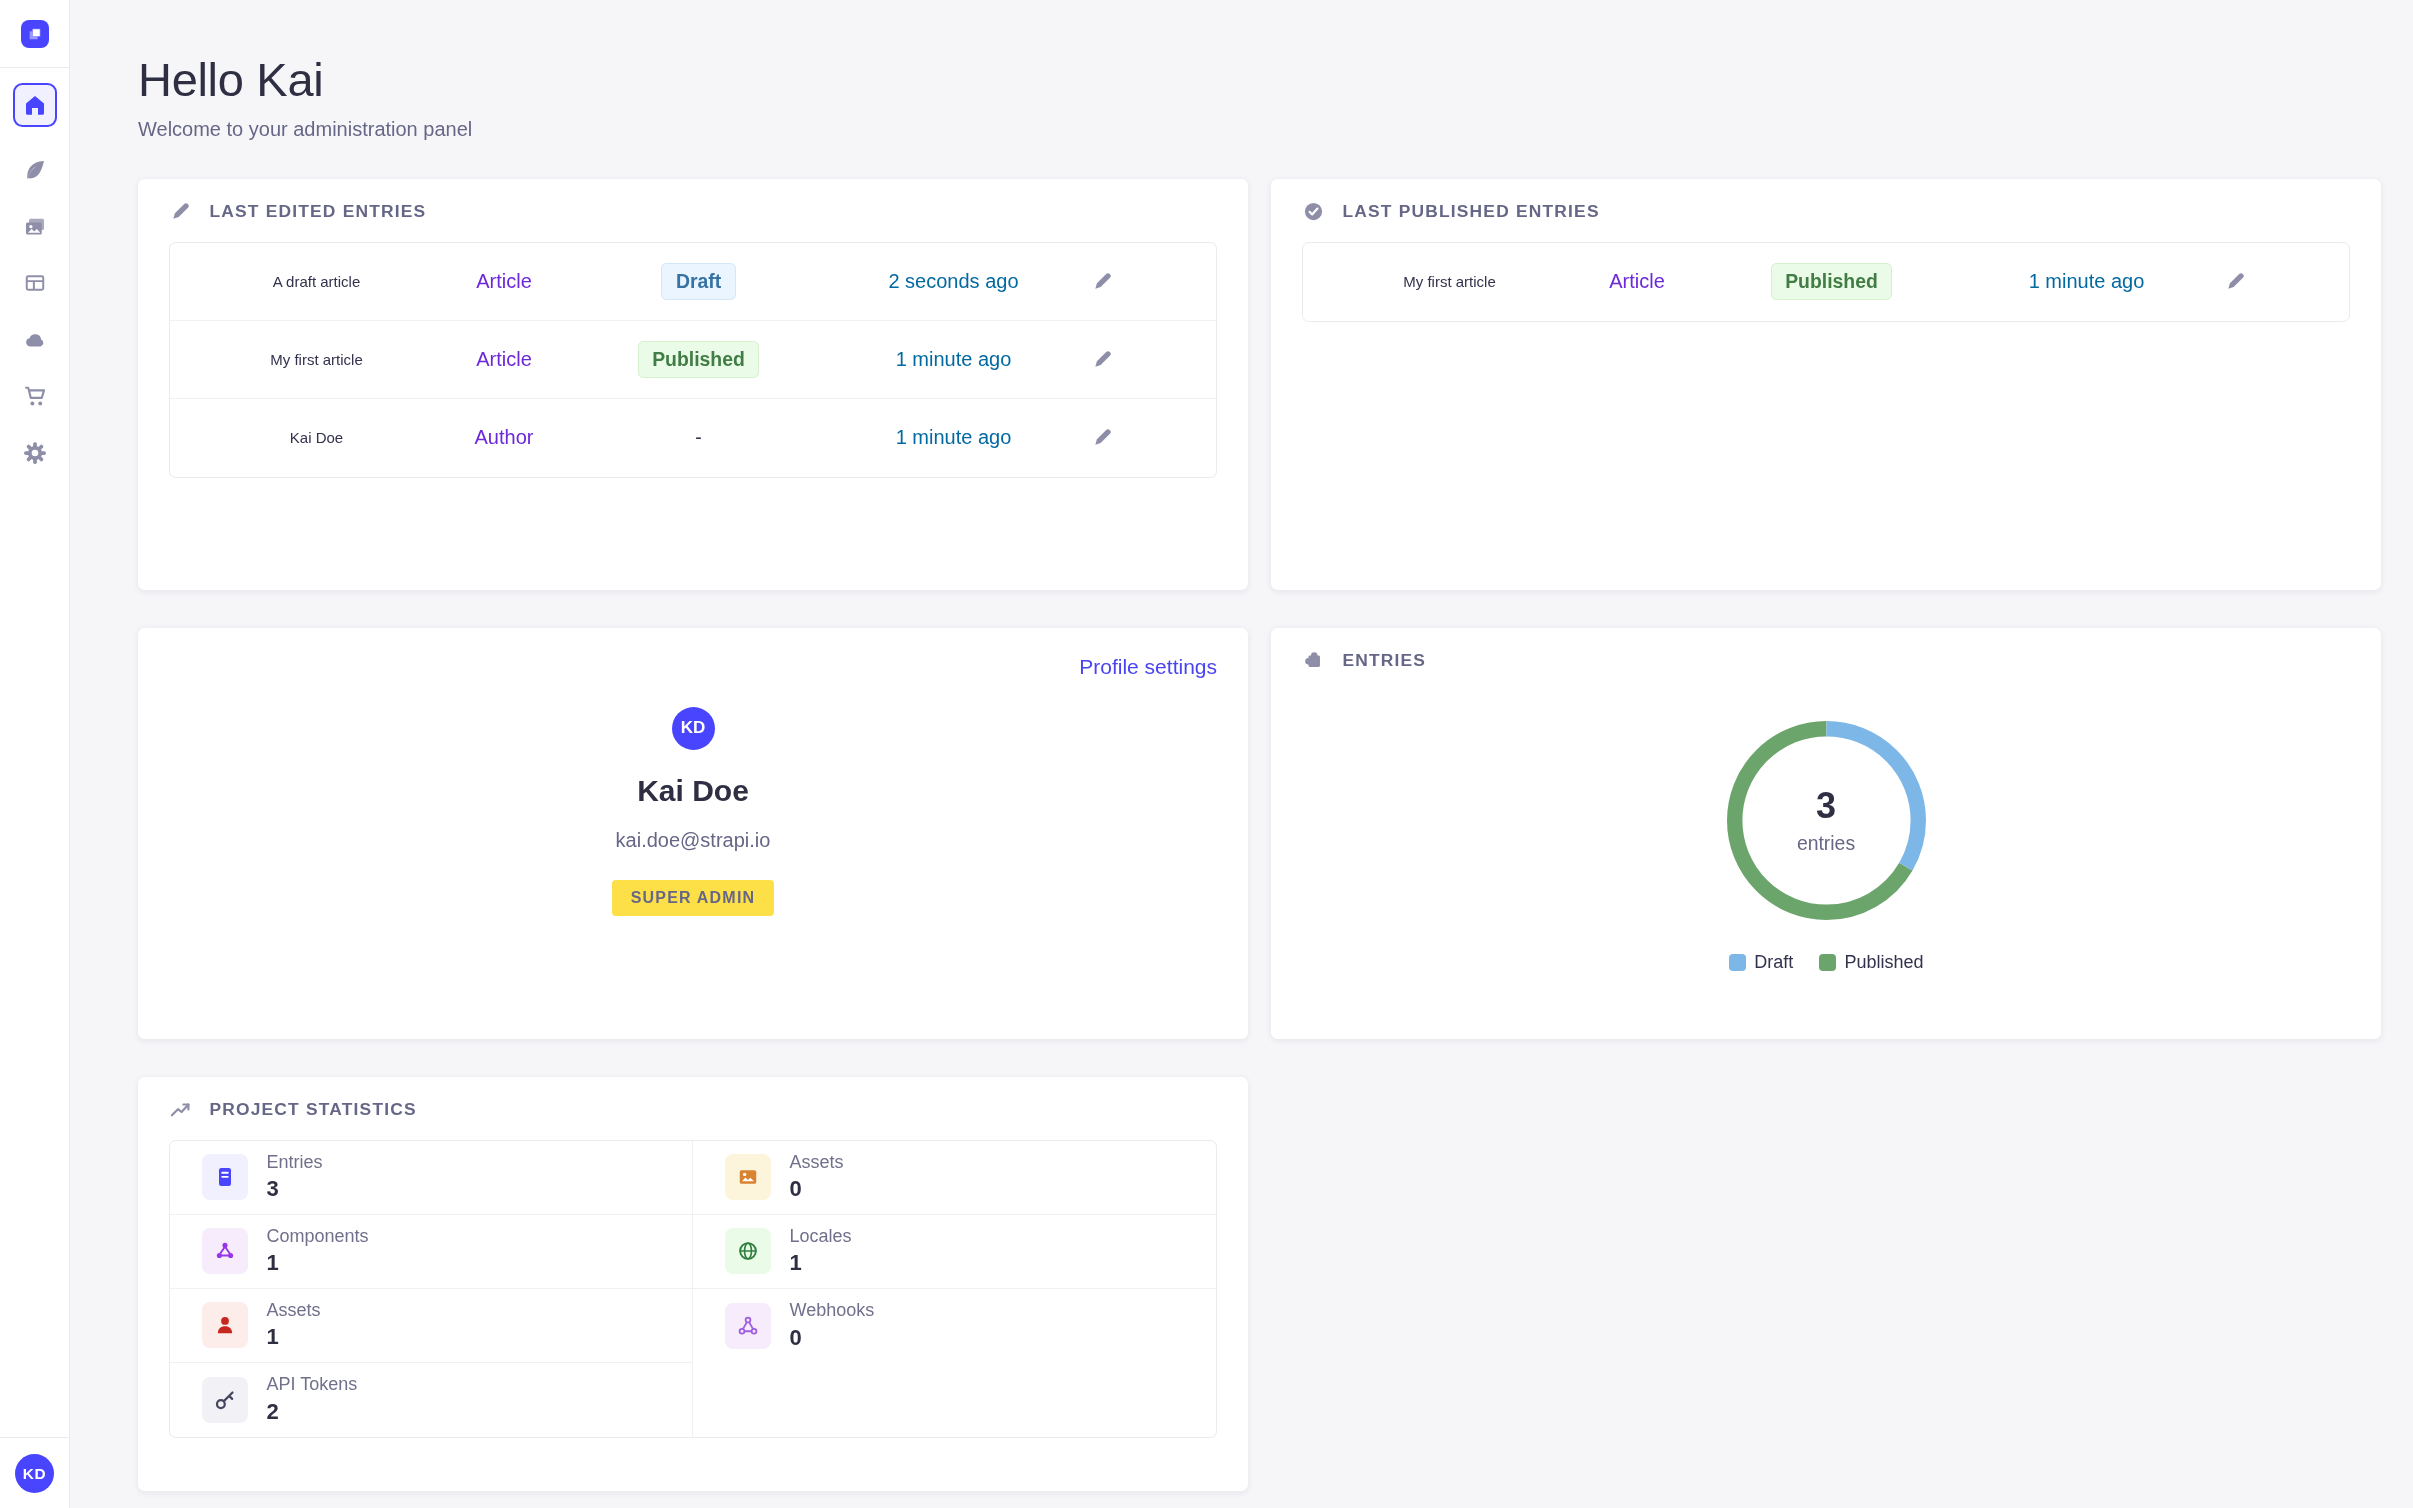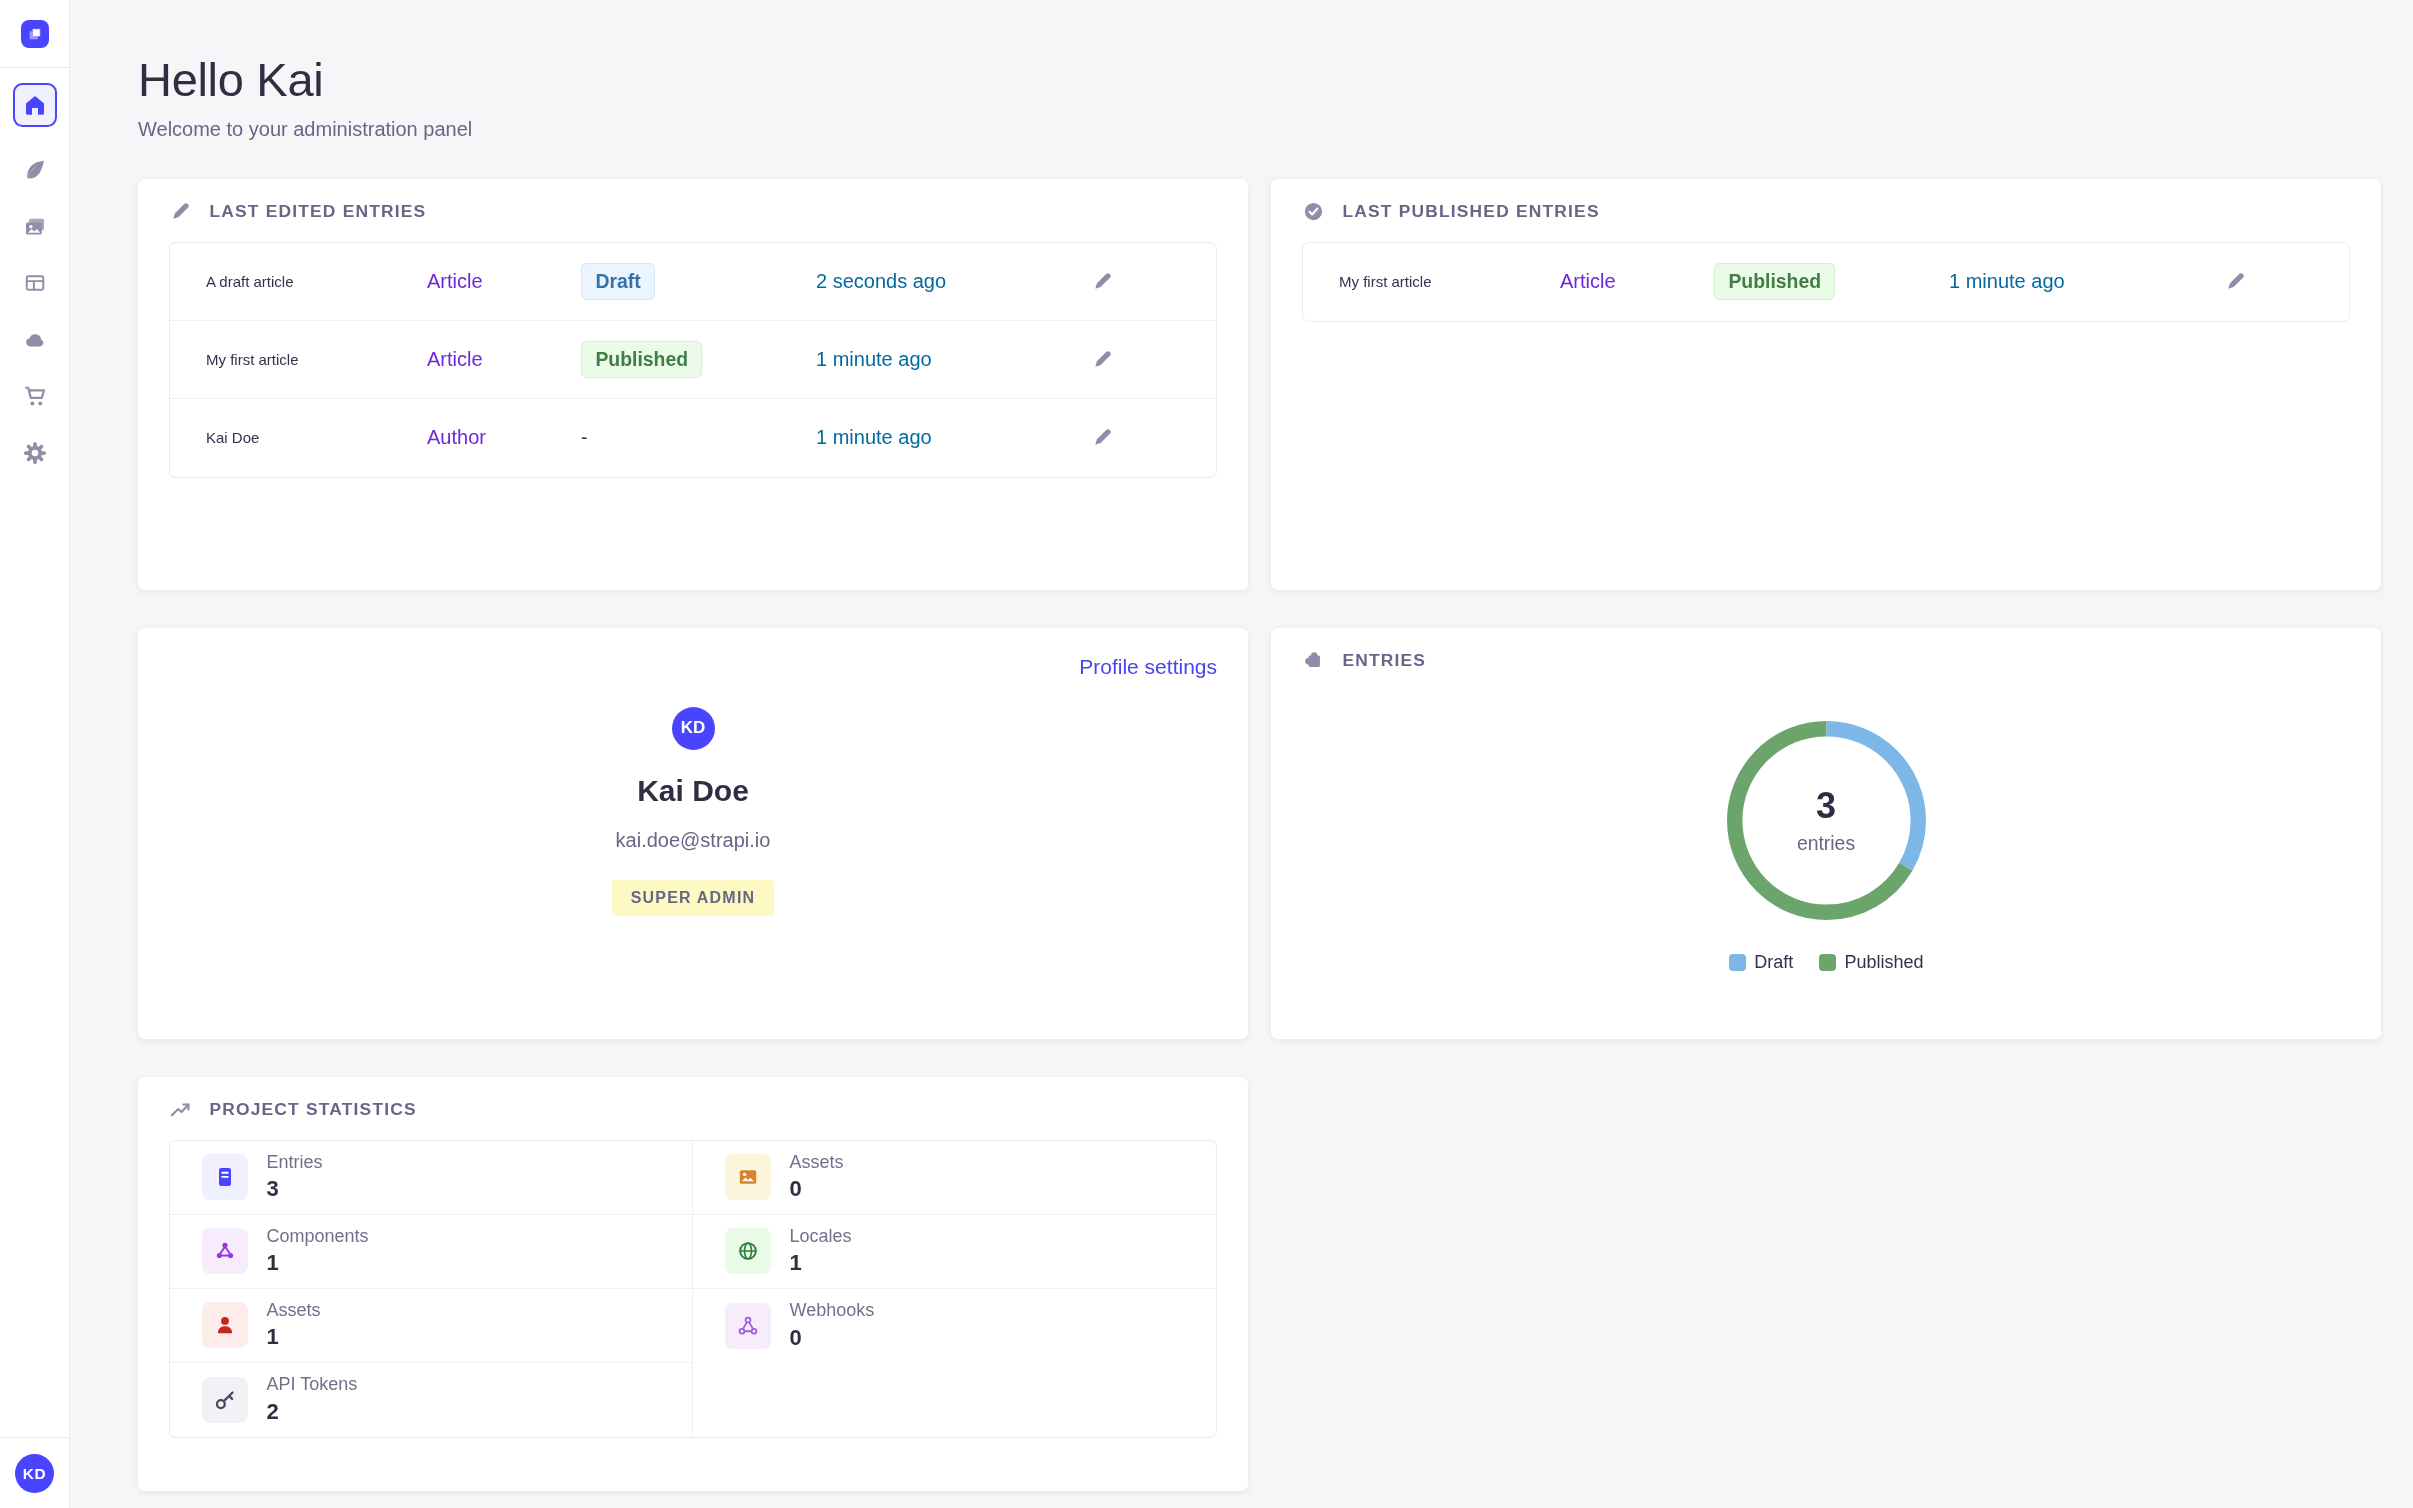--- a/index.html
+++ b/index.html
@@ -25,21 +25,21 @@
     font-size:15.4px; font-weight:700; display:flex; align-items:center; justify-content:center;
     letter-spacing:0.7px; cursor:pointer; }
 
   
   .main { margin-left:71px; padding:52px 32px 0 67px; }
   h1 { font-size:47px; font-weight:400; color:#2f2f44; letter-spacing:-0.3px; }
   .subtitle { margin-top:10.7px; font-size:20px; color:#666687; }
 
   .grid { margin-top:38px; display:grid; grid-template-columns:1110px 1110px; column-gap:23px; row-gap:38px; }
   .card { background:#fff; border-radius:6.7px; box-shadow:0 1.3px 6.7px rgba(33,33,82,0.08); padding:0 31px; position:relative; }
-  .h613 { height:411px; } .h618 { height:414px; }
+  .h613 { height:411px;text-align:center; } .h618 { height:414px; }
   .card-header { display:flex; align-items:center; gap:17.4px; padding-top:21.5px; height:44px; }
   .card-header .hicon { color:#8e8ea9; width:23px; height:23px; }
   .card-title { font-size:17.4px; font-weight:700; letter-spacing:1.2px; color:#666687; text-transform:uppercase; }
   .card-link { position:absolute; right:31px; top:27px; font-size:21px; color:#4a43f0; text-decoration:none; cursor:pointer; }
 
   
   .table-box { margin-top:19px; border:1.3px solid #eaeaef; border-radius:6.7px; overflow:hidden; background:#fff; }
   .trow { display:grid; grid-template-columns:221px 154px 235px 275px 1fr; align-items:center;
     height:78px; padding-left:36px; border-bottom:1.3px solid #f0f0f3; cursor:pointer; }
   .trow:last-child { border-bottom:none; }
@@ -51,21 +51,21 @@
   .badge-published { background:#eafbe7; color:#417d45; border:1.3px solid #d4f0cc; }
   .badge-none { background:transparent; color:#32324d; padding:0; font-weight:400; border:none; }
   .edit-btn { width:27px; height:27px; color:#8e8ea9; cursor:pointer; background:none; border:none; display:flex; align-items:center; }
 
   
   .profile-body { display:flex; flex-direction:column; align-items:center; margin-top:79px; }
   .avatar-lg { width:43px; height:43px; border-radius:50%; background:#4945ff; color:#fff;
     font-size:17px; font-weight:700; display:flex; align-items:center; justify-content:center; }
   .profile-name { margin-top:24px; font-size:30px; font-weight:700; color:#2f2f44; }
   .profile-email { margin-top:21.5px; font-size:20px; color:#666687; }
-  .role-badge { margin-top:28px; background:#fef9c3; color:#666687; font-size:16px; font-weight:700;
+  .role-badge { margin-top:28px; background:#fde047; color:#666687; font-size:16px; font-weight:700;
     letter-spacing:1.2px; padding:8.7px 19px; border-radius:4px; }
 
   
   .chart-body { display:flex; flex-direction:column; align-items:center; }
   .donut-wrap { position:relative; width:201px; height:201px; margin-top:48px; }
   .donut-center { position:absolute; inset:0; display:flex; flex-direction:column; align-items:center; justify-content:center; }
   .donut-value { font-size:36px; font-weight:700; color:#2f2f44; }
   .donut-label { margin-top:5.4px; font-size:19.4px; color:#666687; }
   .legend { display:flex; gap:25.5px; margin-top:31px; }
   .legend-item { display:flex; align-items:center; gap:8.7px; }

